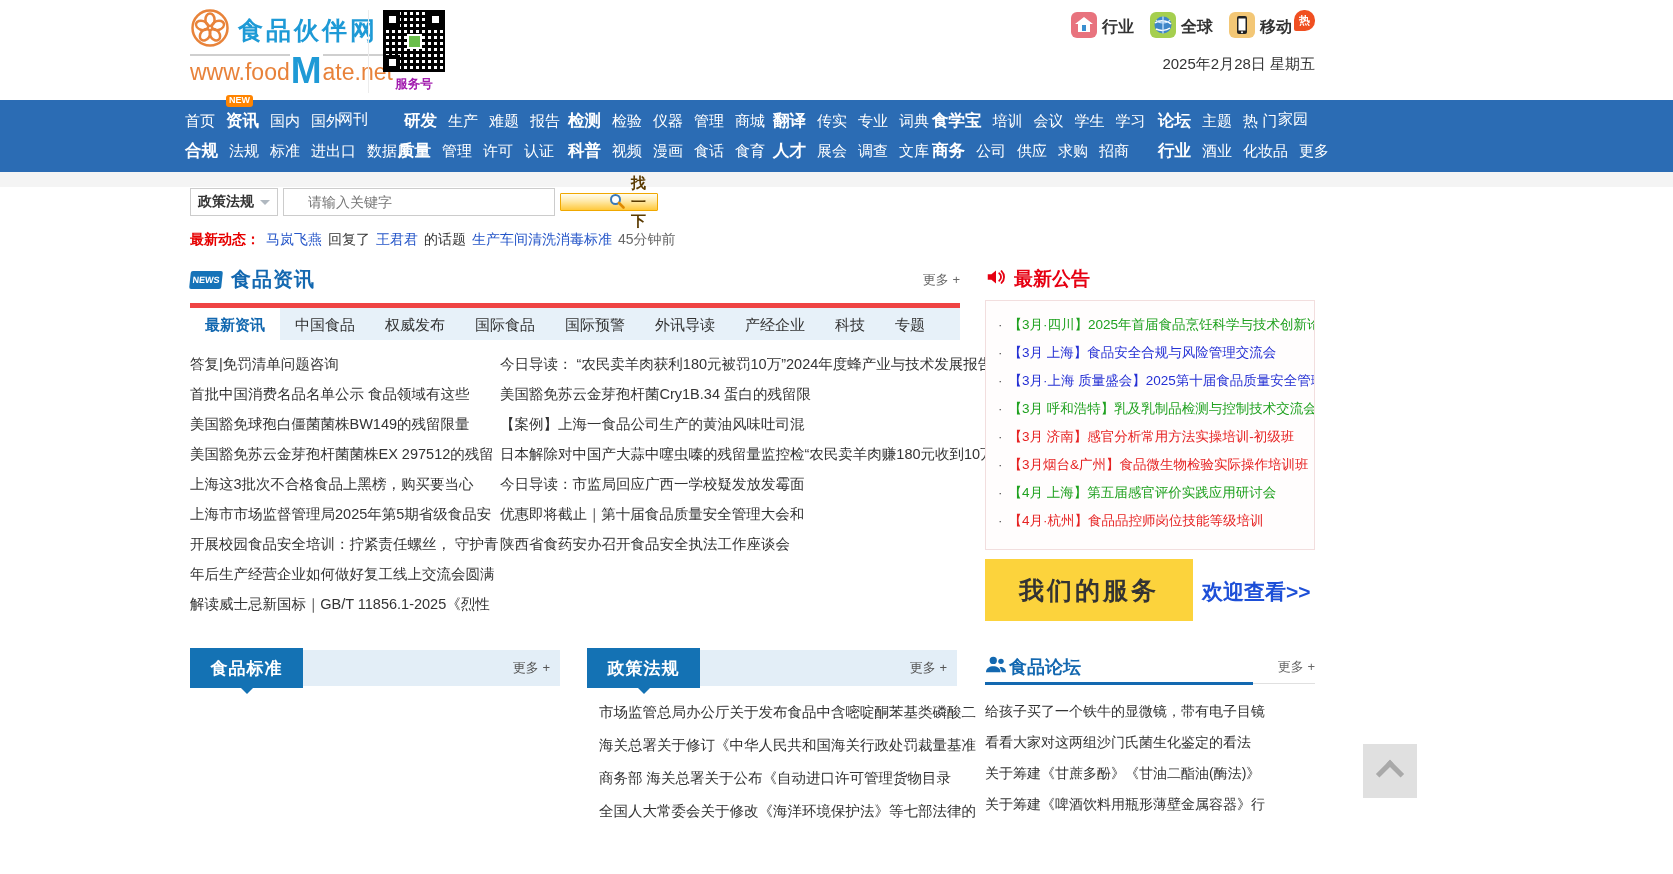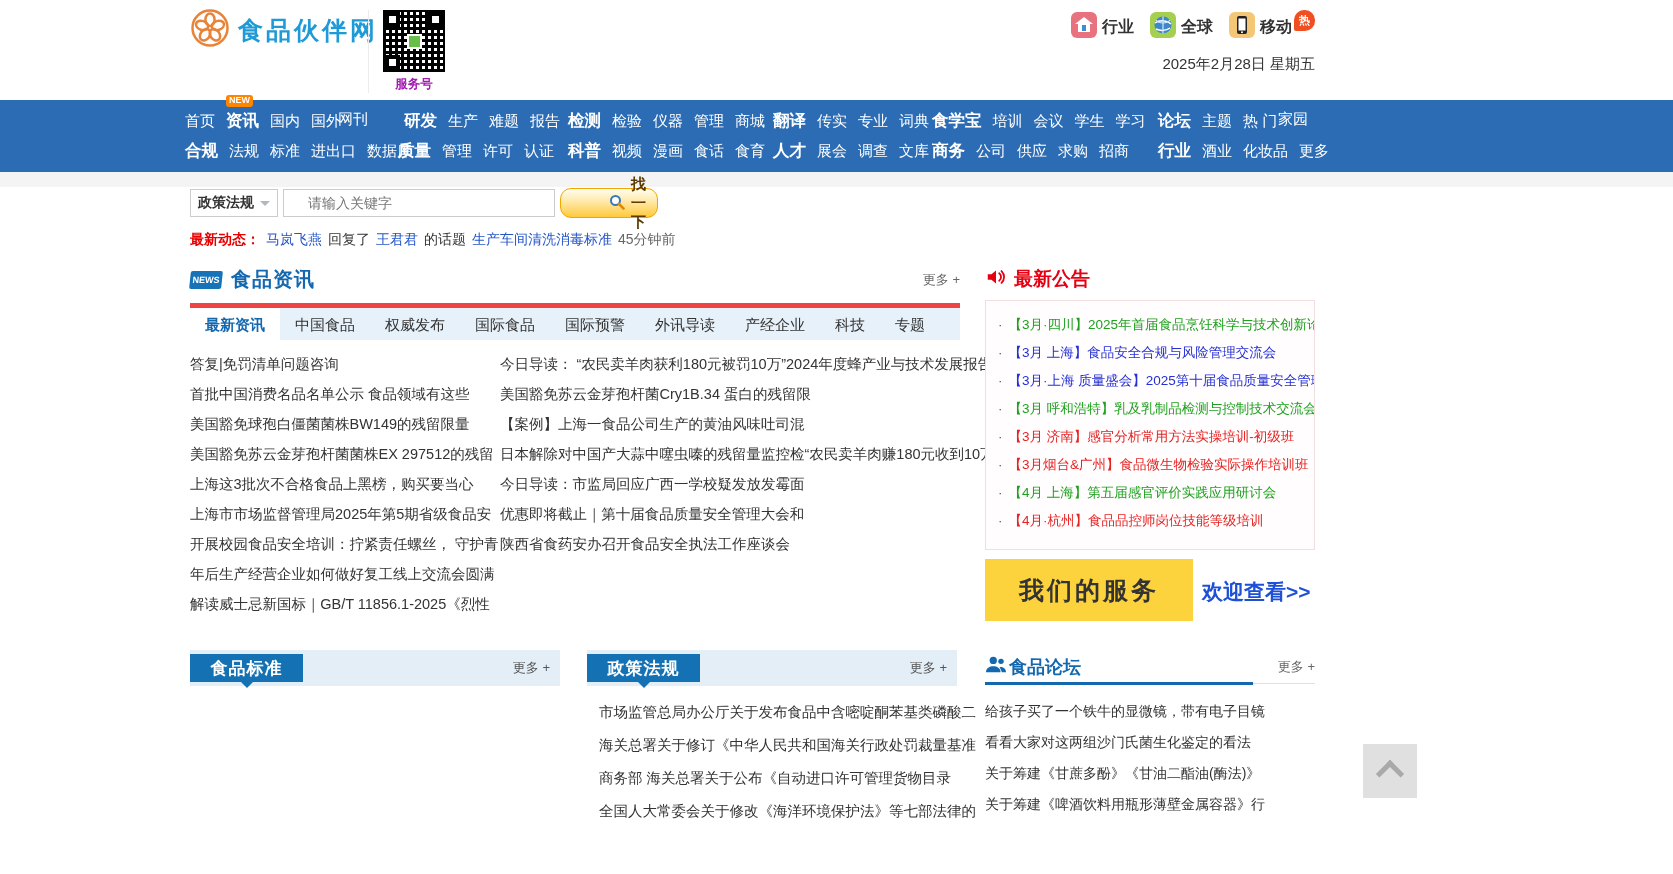--- a/index.html
+++ b/index.html
@@ -53,21 +53,21 @@
 
   .strip { position:absolute; top:172px; left:0; width:1673px; height:15px; background:#f4f4f4; }
 
   
   .search-row { position:absolute; top:188px; left:190px; display:flex; align-items:center; }
   .search-select { width:88px; height:28px; border:1px solid #ccc; background:#fff; display:flex;
                    align-items:center; justify-content:space-between; padding:0 7px; margin-right:5px; }
   .search-select .sel-text { font-size:14px; font-weight:bold; color:#333; }
   .sel-arrow { width:0; height:0; border:5px solid transparent; border-top-color:#b0b8c0; margin-top:5px; }
   .search-input { width:272px; height:28px; border:1px solid #ccc; font-size:14px; padding:0 24px; color:#333; outline:none; }
-  .search-btn { margin-left:5px; width:98px; height:30px; border:1px solid #f0a800; border-radius:11px;
+  .search-btn { margin-left:5px; width:98px; height:18px; border:1px solid #f0a800; border-radius:1px;
                 background:linear-gradient(#fffdf0 0%, #ffe9a8 45%, #ffc93c 100%);
                 display:flex; align-items:center; justify-content:center; gap:6px;
                 font-size:15px; font-weight:bold; color:#5a3a00; cursor:pointer;padding-left:48px; }
 
   
   .latest { position:absolute; top:231px; left:190px; font-size:14px; color:#333; display:flex; gap:6px; white-space:nowrap; }
   .latest .lab { color:#e60000; font-weight:bold; }
   .latest a { color:#2455c8; }
   .latest .time { color:#666; }
 
@@ -98,21 +98,21 @@
   
   .services-banner { position:absolute; top:559px; left:985px; width:208px; height:62px; background:#fcd33c;
                      display:flex; align-items:center; justify-content:center; cursor:pointer;
                      font-size:25px; font-weight:bold; color:#333; letter-spacing:3px; }
   .services-welcome { position:absolute; top:578px; left:1202px; font-size:21px; font-weight:bold; color:#1d4fd7; }
 
   
   .panel { position:absolute; top:650px; }
   #standards { left:190px; width:370px; } #policies { left:587px; width:370px; }
   .panel-header { height:36px; background:#e3eef7; display:flex; align-items:center; }
-  .panel-tab { width:113px; height:28px; background:#1472b4; color:#fff; font-size:17px; font-weight:bold;
+  .panel-tab { width:113px; height:40px; background:#1472b4; color:#fff; font-size:17px; font-weight:bold;
                display:flex; align-items:center; justify-content:center; position:relative; letter-spacing:1px; }
   .panel-tab::after { content:""; position:absolute; bottom:-6px; left:50%; margin-left:-6px;
                       border:6px solid transparent; border-top-color:#1472b4; border-bottom:0; }
   .panel-more { margin-left:auto; padding-right:10px; font-size:13px; color:#555; }
   .panel-list { padding-top:10px; }
   .panel-item { height:33px; line-height:33px; font-size:14.5px; color:#333; padding-left:12px;
                 white-space:nowrap; overflow:hidden; cursor:pointer; }
 
   
   #forum-sec { position:absolute; top:650px; left:985px; width:330px; }
@@ -138,20 +138,25 @@
         <g fill="none" stroke="#e8833a" stroke-width="3">
           <ellipse cx="24" cy="14" rx="5.5" ry="7.5"></ellipse>
           <ellipse cx="24" cy="14" rx="5.5" ry="7.5" transform="rotate(72 24 24)"></ellipse>
           <ellipse cx="24" cy="14" rx="5.5" ry="7.5" transform="rotate(144 24 24)"></ellipse>
           <ellipse cx="24" cy="14" rx="5.5" ry="7.5" transform="rotate(216 24 24)"></ellipse>
           <ellipse cx="24" cy="14" rx="5.5" ry="7.5" transform="rotate(288 24 24)"></ellipse>
         </g>
       </svg>
     </span>
     <span class="logo-title">食品伙伴网</span>
+  </div>
+  <div class="logo-url">
+    <span class="url-seg">www.food</span>
+    <span class="url-m">M</span>
+    <span class="url-rest">ate.net</span>
   </div>
 </a>
 
 <div class="qr-wrap">
 
     <div class="qr-cell">
       <div class="qr-box">
         <i class="c1"></i>
         <i class="c2"></i>
         <i class="c3"></i>

